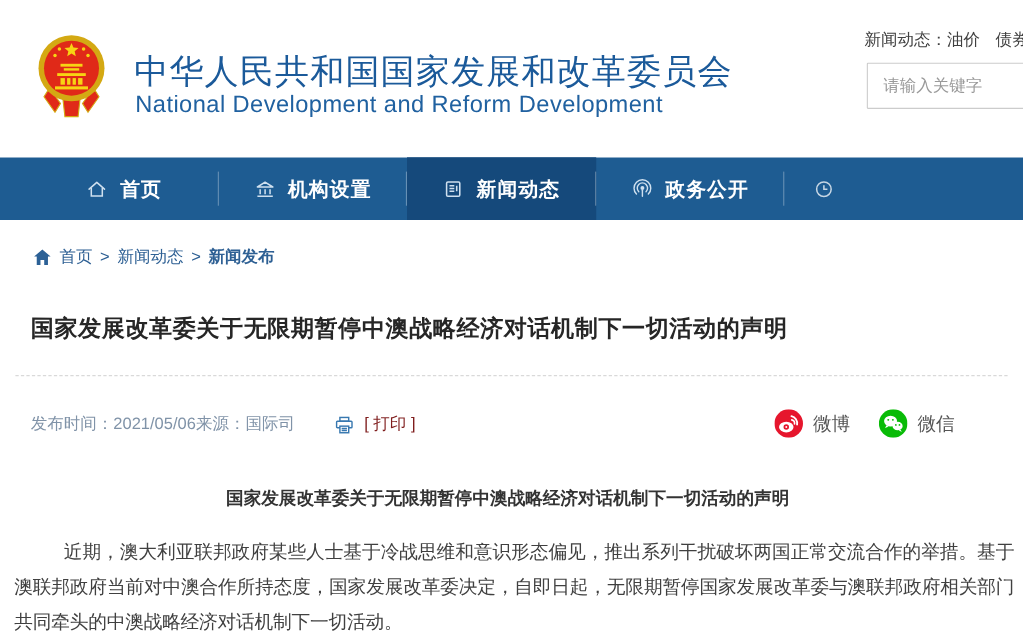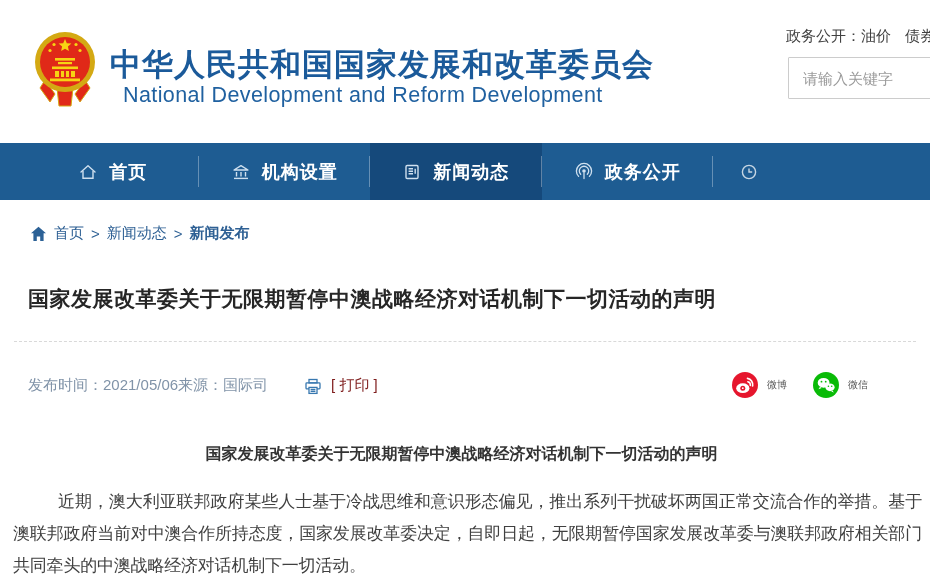--- a/index.html
+++ b/index.html
@@ -3,21 +3,21 @@
 <meta charset="utf-8">
 <style>
   * { margin:0; padding:0; box-sizing:border-box; }
   html,body { background:#ffffff; }
   body { font-family:"Liberation Sans","DejaVu Sans",sans-serif; }
   .screen { position:relative; width:930px; height:580px; overflow:hidden; background:#fff; }
 
   
   .header { position:relative; height:143px; background:#fff; }
   .emblem { position:absolute; left:33px; top:30px; cursor:pointer; }
-  .site-title-cn { position:absolute; left:110px; top:44px; font-size:31px; font-weight:bold;
+  .site-title-cn { position:absolute; left:122px; top:44px; font-size:31px; font-weight:normal;
                    color:#1b5a9a; letter-spacing:1px; white-space:nowrap; }
   .site-title-en { position:absolute; left:123px; top:83px; font-size:21.5px; color:#2061a0;
                    letter-spacing:0.4px; white-space:nowrap; }
   .hot-search { position:absolute; left:786px; top:27px; font-size:15px; color:#404040; white-space:nowrap; }
   .hot-search a { color:#404040; text-decoration:none; margin-right:14px; cursor:pointer; }
   .search-box { position:absolute; left:788px; top:57px; width:220px; height:42px;
                 border:1px solid #cccccc; background:#fff; font-size:15px; padding-left:14px;
                 color:#333; outline:none; border-radius:1px;
                 font-family:"Liberation Sans","DejaVu Sans",sans-serif; }
   .search-box::placeholder { color:#9a9a9a; }
@@ -42,21 +42,21 @@
 
   
   .article-title { margin:40px 15px 0 28px; font-size:21px; font-weight:bold; color:#262626;
                    letter-spacing:0.5px; line-height:32px; }
   .dashed-divider { border-top:1px dashed #d9d9d9; margin:26px 14px 0 14px; height:0; }
 
   .meta-row { display:flex; align-items:center; margin:30px 62px 0 28px; font-size:15px; color:#8093a8; }
   .meta-source { }
   .print-btn { display:flex; align-items:flex-end; gap:9px; margin-left:36px; color:#7f1d1d; cursor:pointer; }
   .share-group { margin-left:auto; display:flex; align-items:center; gap:26px; }
-  .share-btn { display:flex; align-items:center; gap:9px; cursor:pointer; color:#555555; font-size:10px; }
+  .share-btn { display:flex; align-items:center; gap:9px; cursor:pointer; color:#555555; font-size:17px; }
 
   .body-title { margin:46px 20px 0 13px; text-align:center; font-size:16px; font-weight:bold;
                 color:#333333; line-height:20px; }
   .body-paragraph { margin:22px 8px 0 13px; font-size:17px; color:#404040; line-height:32px;
                     text-align:justify; text-indent:45px; letter-spacing:-0.2px; }
 </style>
 </head>
 <body>
 
 <div class="screen">
@@ -84,21 +84,21 @@
         <rect x="22" y="41" width="4" height="6" fill="#f7d413"></rect>
         <rect x="28" y="41" width="3" height="6" fill="#f7d413"></rect>
         <rect x="33" y="41" width="3" height="6" fill="#f7d413"></rect>
         <rect x="38" y="41" width="4" height="6" fill="#f7d413"></rect>
         <rect x="17" y="48.5" width="30" height="2.8" fill="#f7d413"></rect>
       </svg>
     </div>
     <div class="site-title-cn">中华人民共和国国家发展和改革委员会</div>
     <div class="site-title-en">National Development and Reform Development</div>
 
-    <div class="hot-search"><span>政务公开：</span><a>油价</a><a>债券</a></div>
+    <div class="hot-search"><span>新闻动态：</span><a>油价</a><a>债券</a></div>
 
     <input class="search-box" type="text" placeholder="请输入关键字" style="">
   </div>
 
   <div class="nav">
     <div class="nav-item">
       <svg width="20" height="20" viewBox="0 0 20 20" fill="none" stroke="#cfe0ef" stroke-width="1.4">
         <path d="M3 10 L10 3.8 L17 10" stroke-linecap="round" stroke-linejoin="round"></path>
         <path d="M5 9 V16.2 H15 V9"></path>
       </svg>

